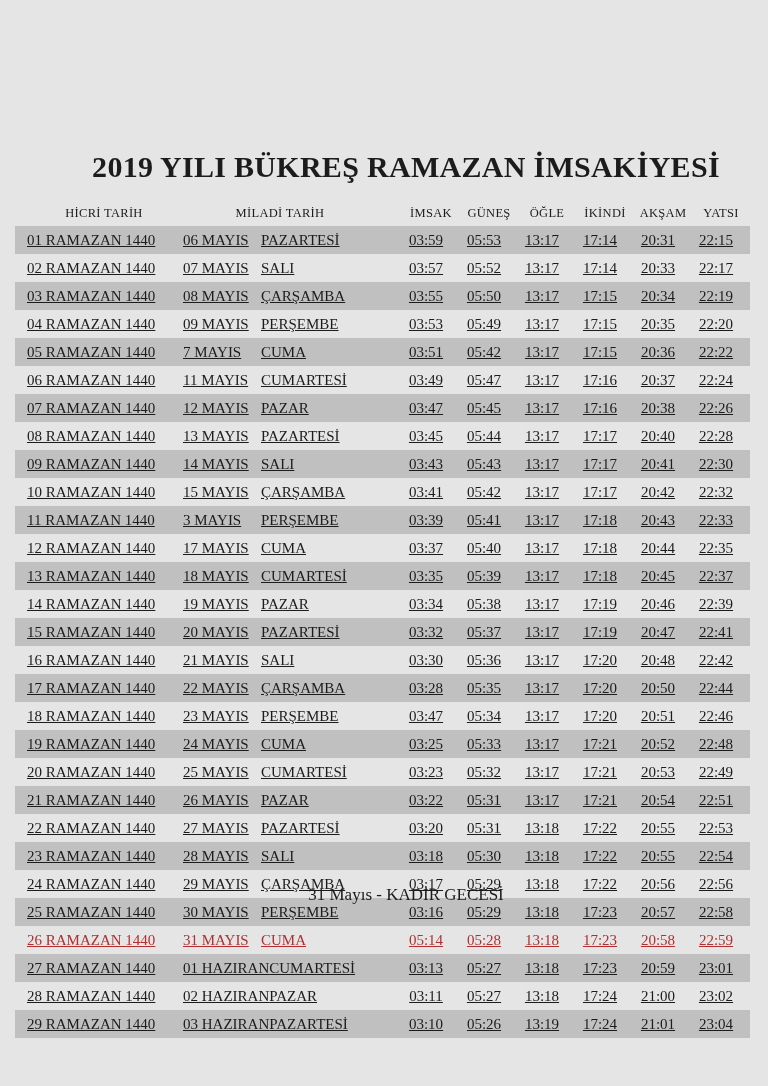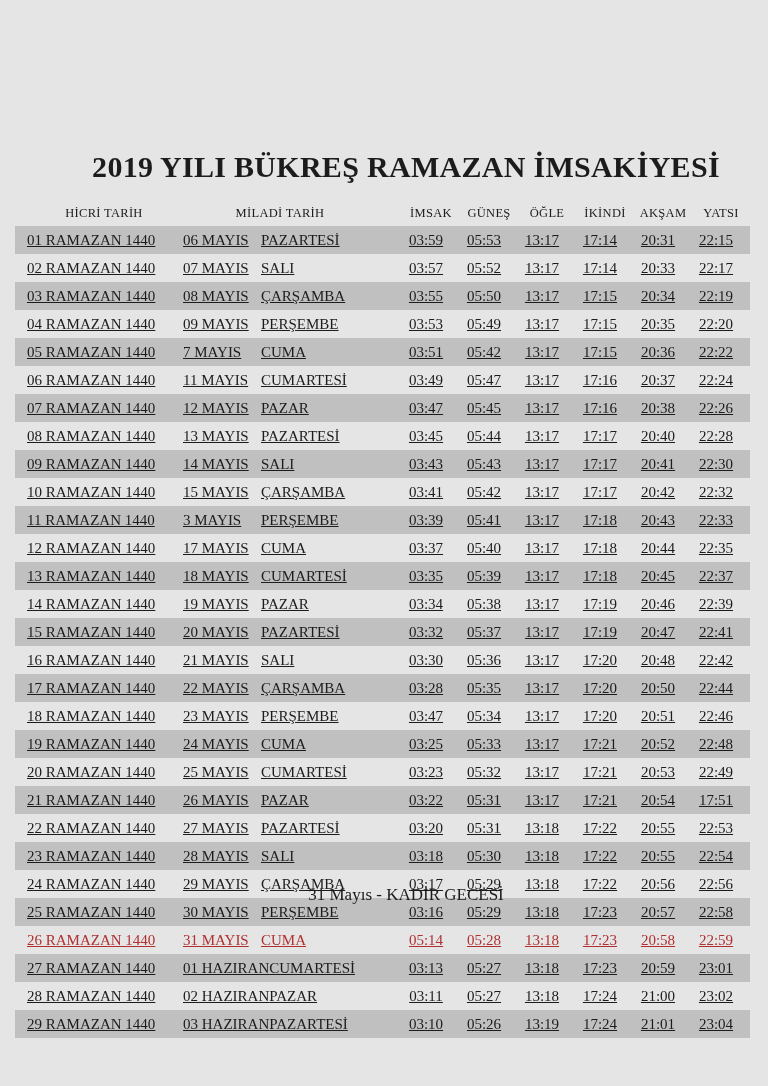--- a/index.html
+++ b/index.html
@@ -360,21 +360,21 @@
     <span class="c-hicri">21 RAMAZAN 1440</span>
     <span class="c-miladi">
       <span class="c-date">26 MAYIS</span>
       <span class="c-day">PAZAR</span>
     </span>
     <span class="c-time">03:22</span>
     <span class="c-time">05:31</span>
     <span class="c-time">13:17</span>
     <span class="c-time">17:21</span>
     <span class="c-time">20:54</span>
-    <span class="c-time">17:51</span>
+    <span class="c-time">22:51</span>
   </div>
       <div class="row">
     <span class="c-hicri">22 RAMAZAN 1440</span>
     <span class="c-miladi">
       <span class="c-date">27 MAYIS</span>
       <span class="c-day">PAZARTESİ</span>
     </span>
     <span class="c-time">03:20</span>
     <span class="c-time">05:31</span>
     <span class="c-time">13:18</span>

